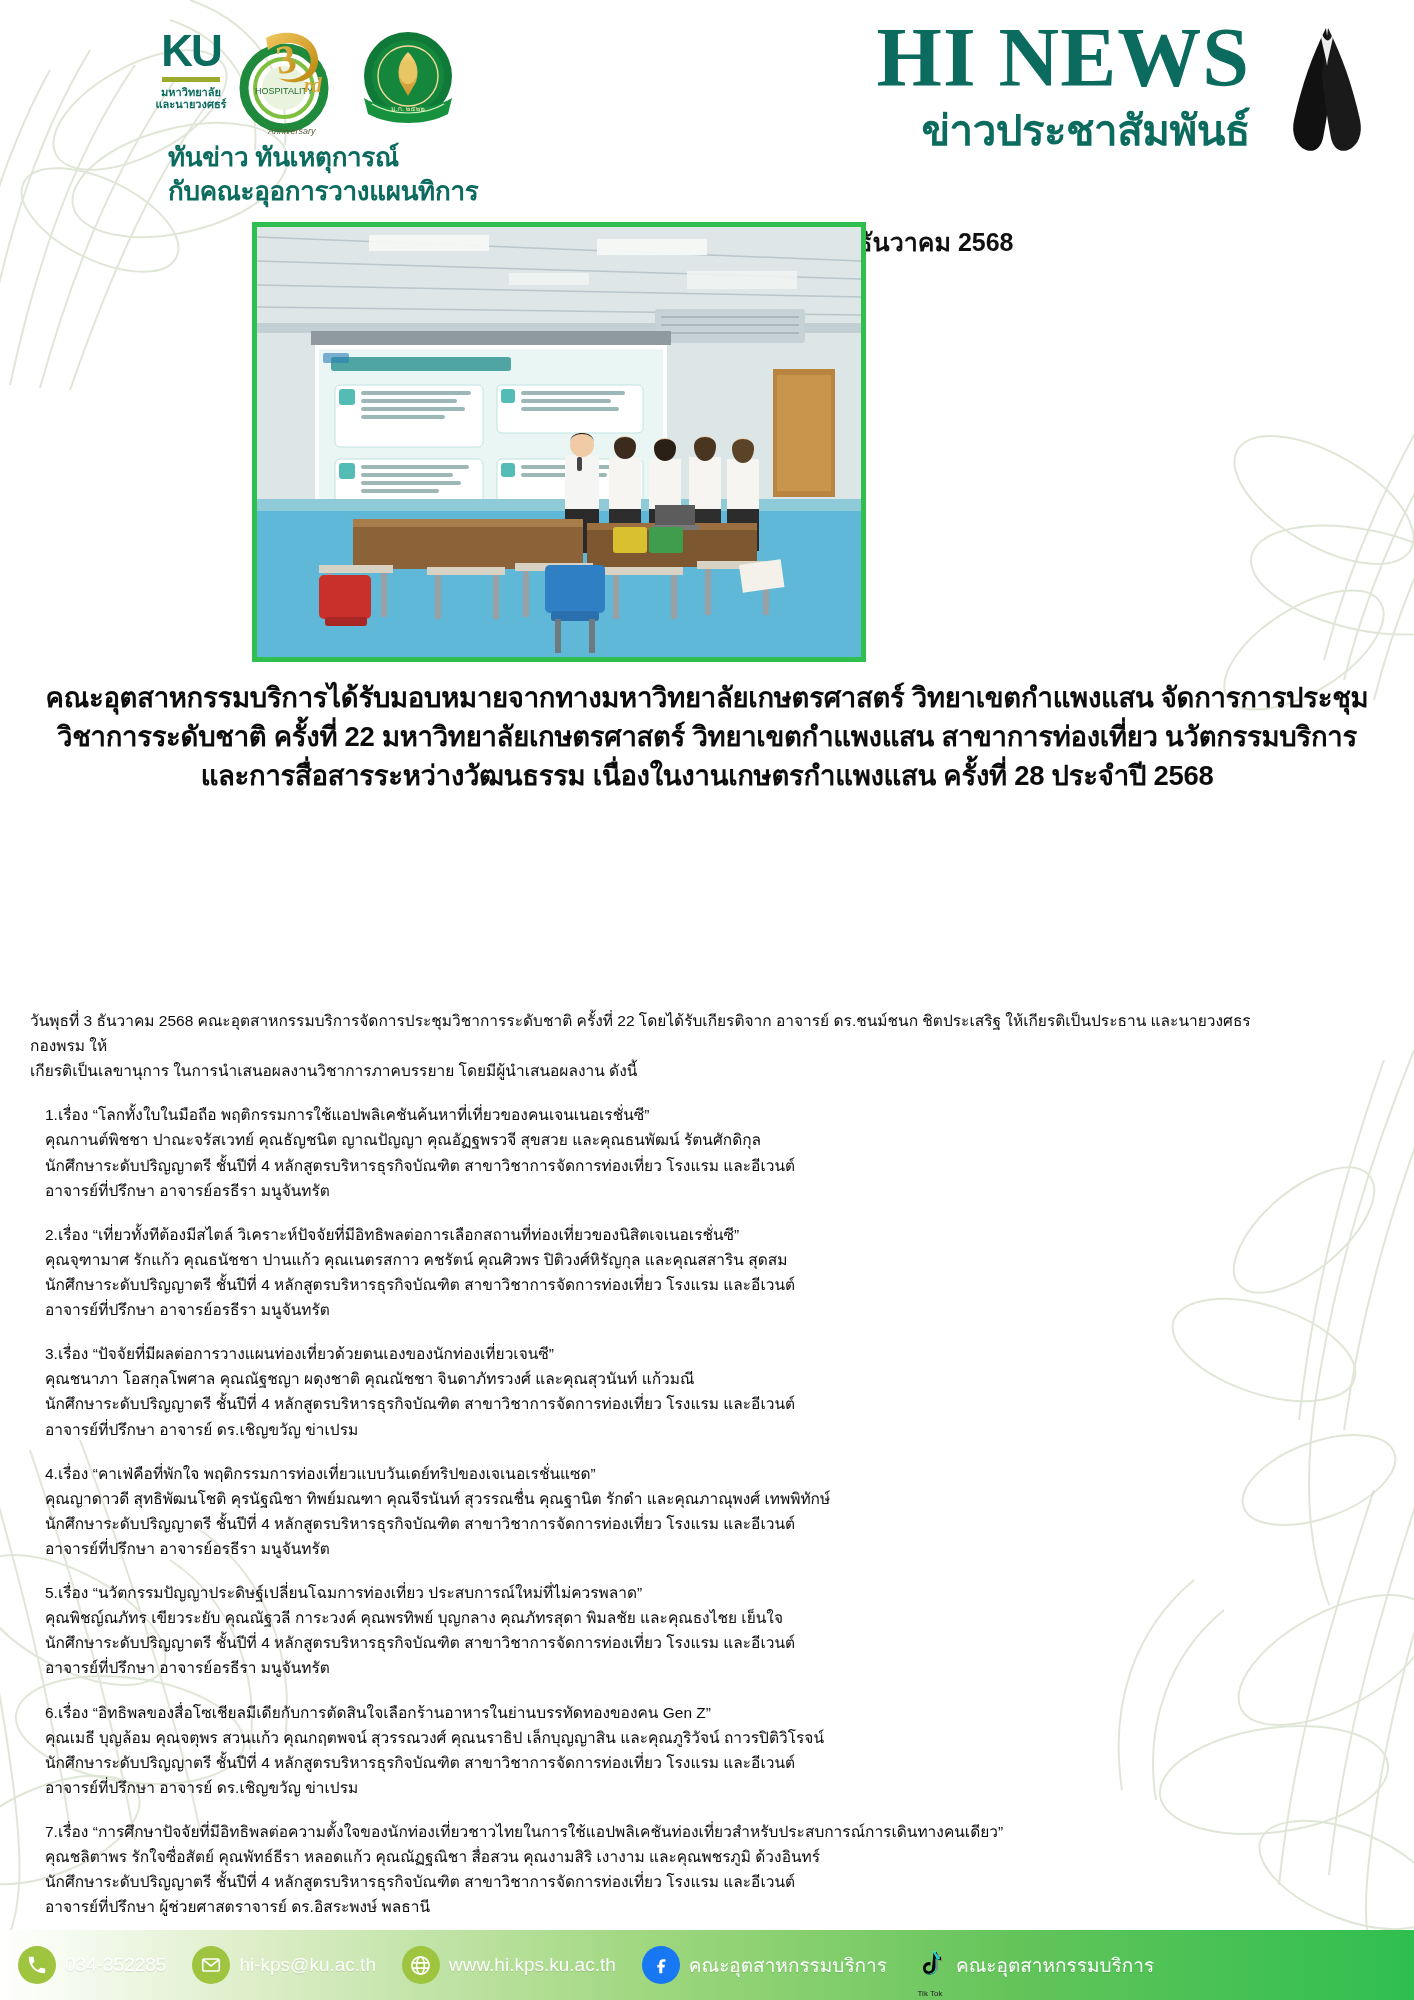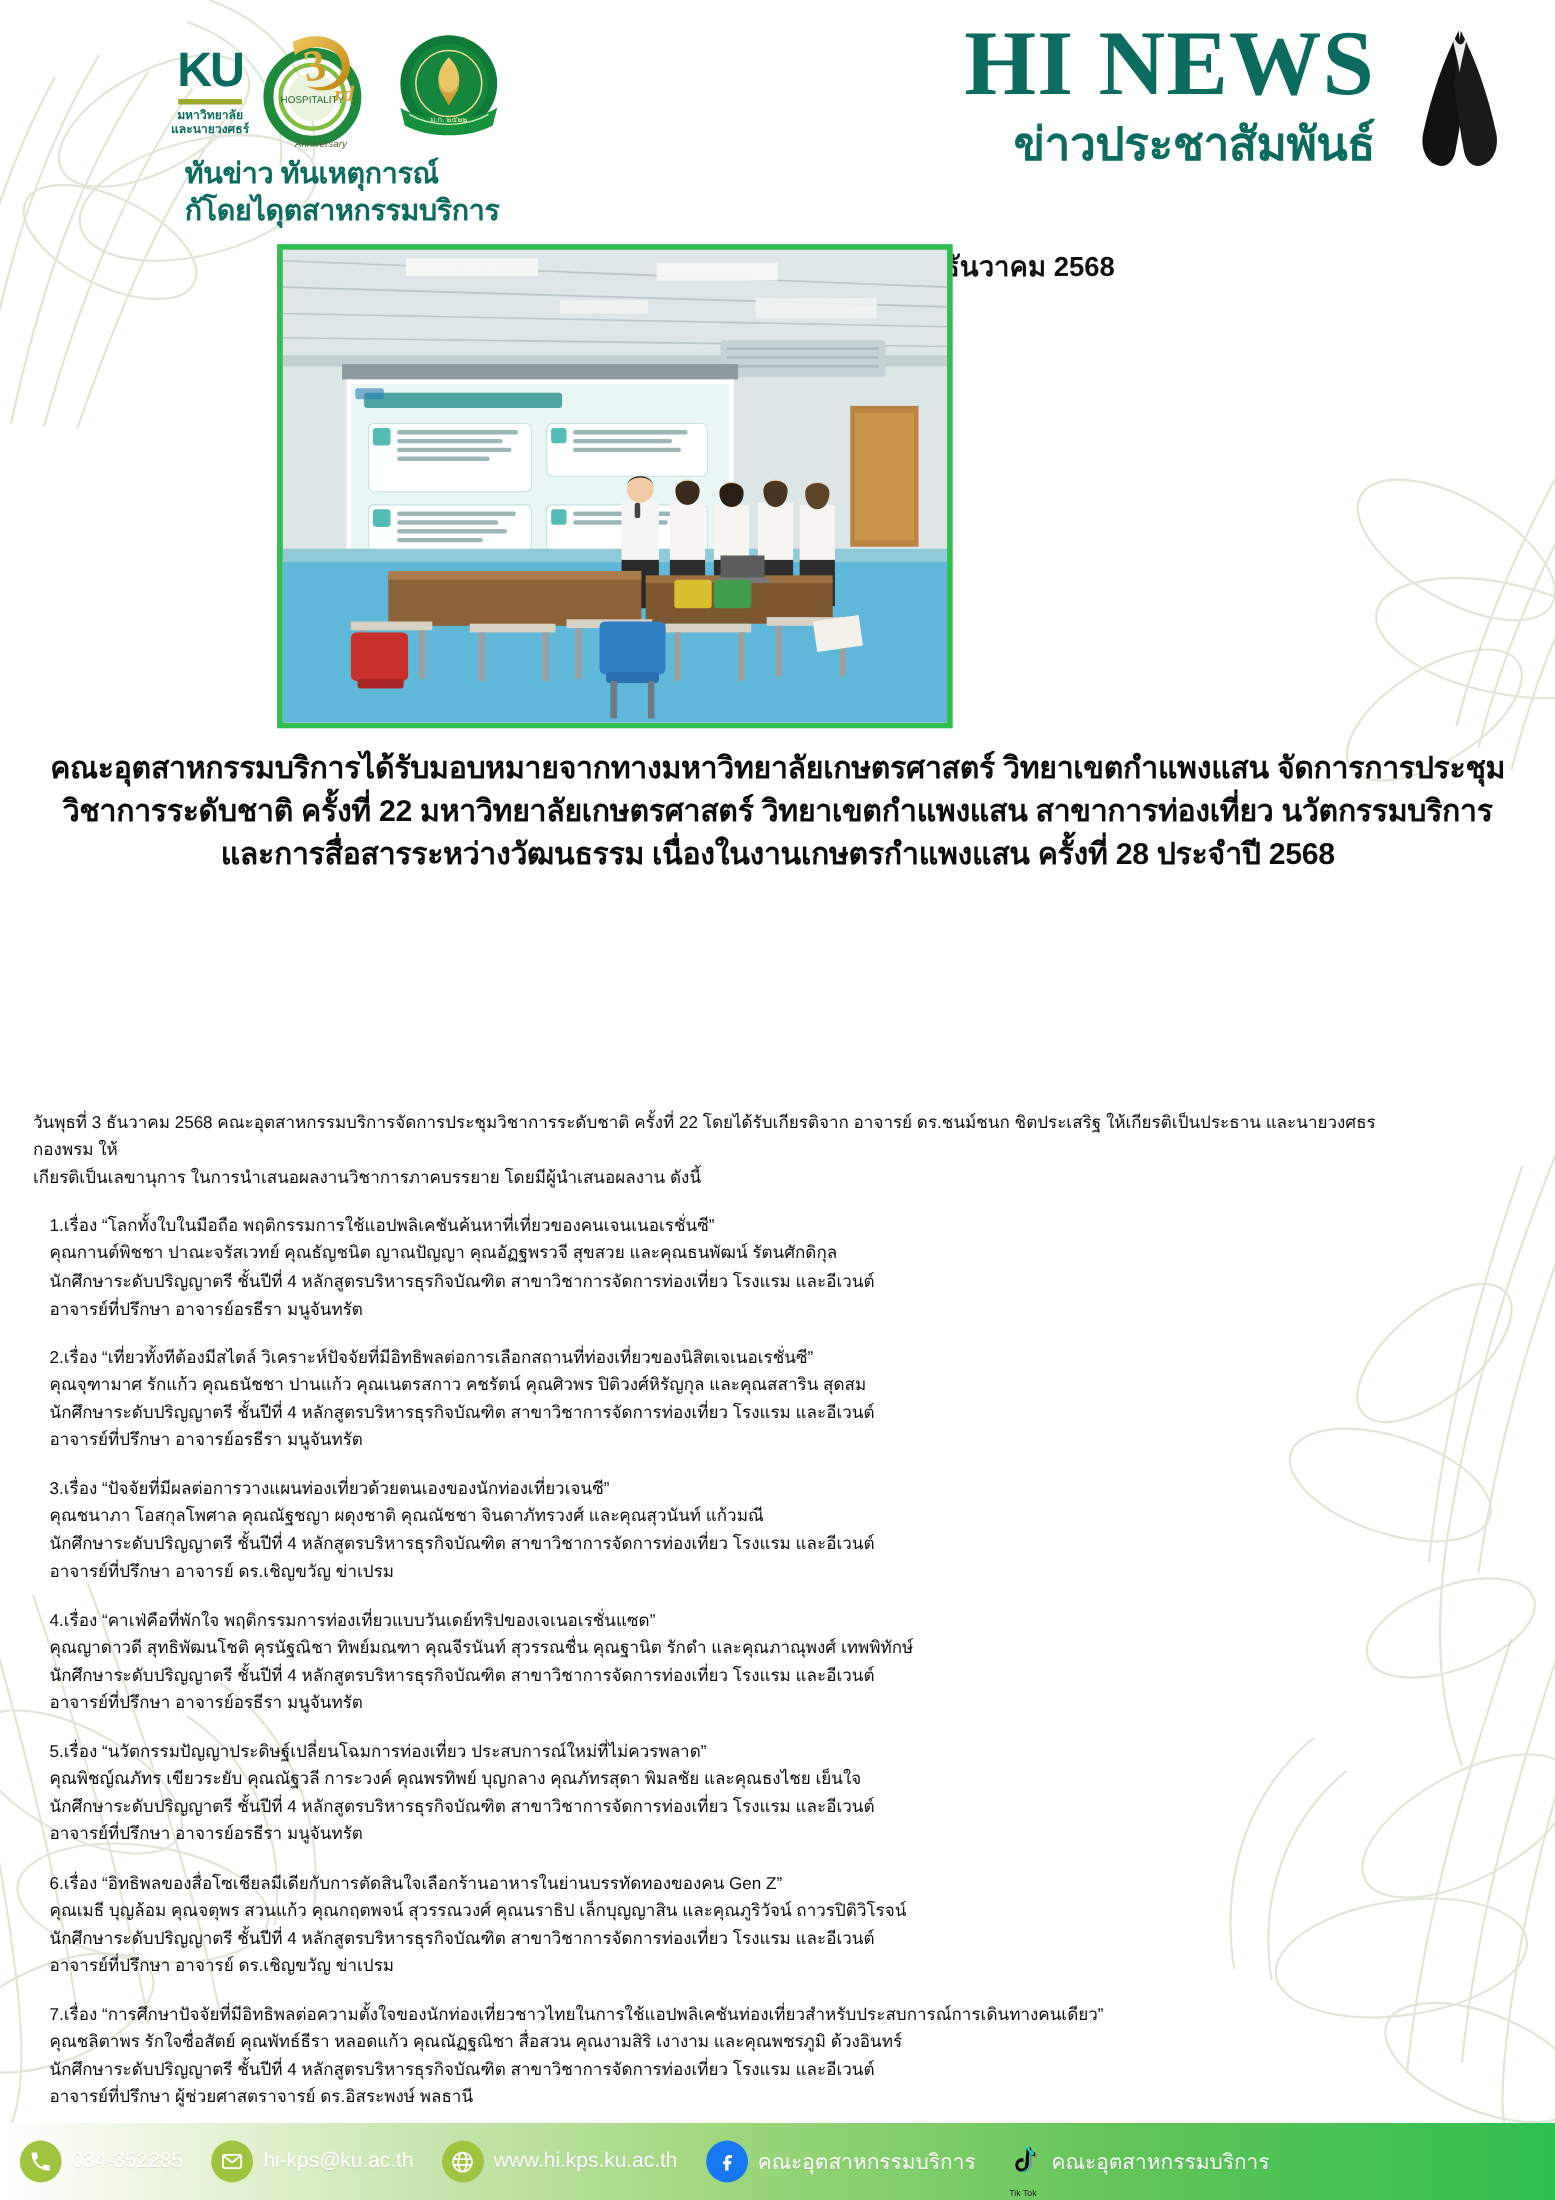--- a/index.html
+++ b/index.html
@@ -41,21 +41,21 @@
     position: relative;
     height: 262px;
     padding: 0;
   }
 
   .logos {
     position: absolute;
     left: 148px;
     top: 26px;
     display: flex;
-    align-items: center;
+    align-items: flex-start;
     gap: 4px;
   }
 
   
   .ku-logo {
     width: 86px;
     text-align: center;
     padding-top: 4px;
   }
   .ku-logo .ku-letters {
@@ -378,21 +378,21 @@
     <div class="ribbon">
       <svg width="86" height="132" viewBox="0 0 86 132">
         <path d="M42 6 C28 34 18 62 10 98 C7 112 12 124 22 128 C30 131 37 126 39 116 C43 96 46 74 48 54 Z" fill="#111111"></path>
         <path d="M44 6 C58 34 68 62 76 98 C79 112 74 124 64 128 C56 131 49 126 47 116 C43 96 40 74 38 54 Z" fill="#1a1a1a"></path>
         <path d="M36 8 C42 22 46 22 50 8 C48 24 44 34 43 44 C42 34 38 24 36 8 Z" fill="#ffffff" opacity="0.92"></path>
       </svg>
     </div>
 
     <div class="tagline">
       <div>ทันข่าว ทันเหตุการณ์</div>
-      <div>กัโดยไดุตสาหกรรมบริการ</div>
+      <div>กับคณะอุอการวางแผนทิการ</div>
     </div>
 
     <div class="date">4 ธันวาคม 2568</div>
   </div>
 
   <div class="photo-wrap">
     <div class="photo-inner">
       <svg width="604" height="430" viewBox="0 0 604 430" preserveAspectRatio="none">
 
         <rect x="0" y="0" width="604" height="430" fill="#cdd8dc"></rect>

